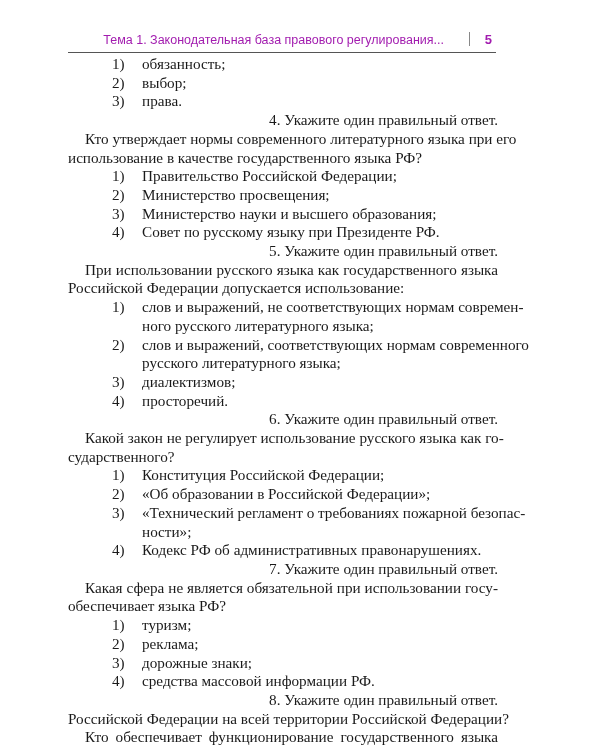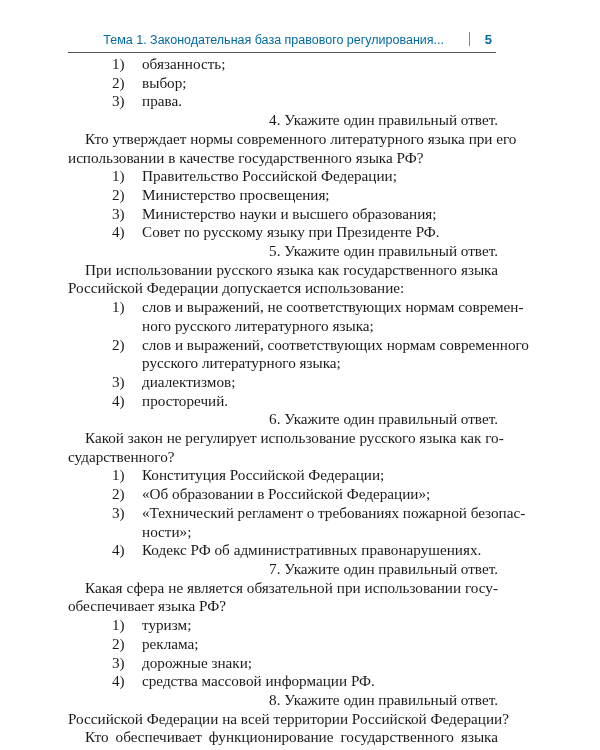--- a/index.html
+++ b/index.html
@@ -1,21 +1,21 @@
 <!DOCTYPE html>
 <html><head>
   <meta charset="utf-8">
   <style>
     html, body { margin: 0; padding: 0; background: #ffffff; }
     body { width: 600px; height: 750px; position: relative; overflow: hidden; }
     .page { position: absolute; left: 0; top: 0; width: 600px; height: 750px; background: #fff; }
     .header {
       position: absolute; left: 68px; top: 30px; width: 428px; height: 22px;
       border-bottom: 1.5px solid #555;
-      font-family: "Liberation Sans", sans-serif; font-size: 12.5px; color: #0369a1;
+      font-family: "Liberation Sans", sans-serif; font-size: 12.5px; color: #a21caf;
     }
     .header .title { position: absolute; right: 52px; top: 3px; white-space: nowrap; }
     .header .sep { position: absolute; right: 26px; top: 2px; width: 1px; height: 14px; background: #888; }
     .header .pageno { position: absolute; right: 4px; top: 2px; font-weight: bold; font-size: 13px; }
     .body {
       position: absolute; left: 68px; top: 55px; width: 430px;
       font-family: "Liberation Serif", serif; font-size: 15.2px; line-height: 18.7px; color: #1a1a1a;
     }
     .line { white-space: nowrap; }
     .q { padding-left: 17px; text-align: right; }
@@ -47,21 +47,21 @@
       </div>
       <div class="opt line">
         <span class="num">3)</span>
         <span class="txt">права.</span>
       </div>
     </div>
 
     <div>
       <div class="q line">4. Укажите один правильный ответ.</div>
       <div class="line q just">Кто утверждает нормы современного литературного языка при его</div>
-      <div class="line">использовании в качестве государственного языка РФ?</div>
+      <div class="line">использование в качестве государственного языка РФ?</div>
       <div class="opt line">
           <span class="num">1)</span>
           <span class="txt">Правительство Российской Федерации;</span>
         </div>
       <div class="opt line">
           <span class="num">2)</span>
           <span class="txt">Министерство просвещения;</span>
         </div>
       <div class="opt line">
           <span class="num">3)</span>

